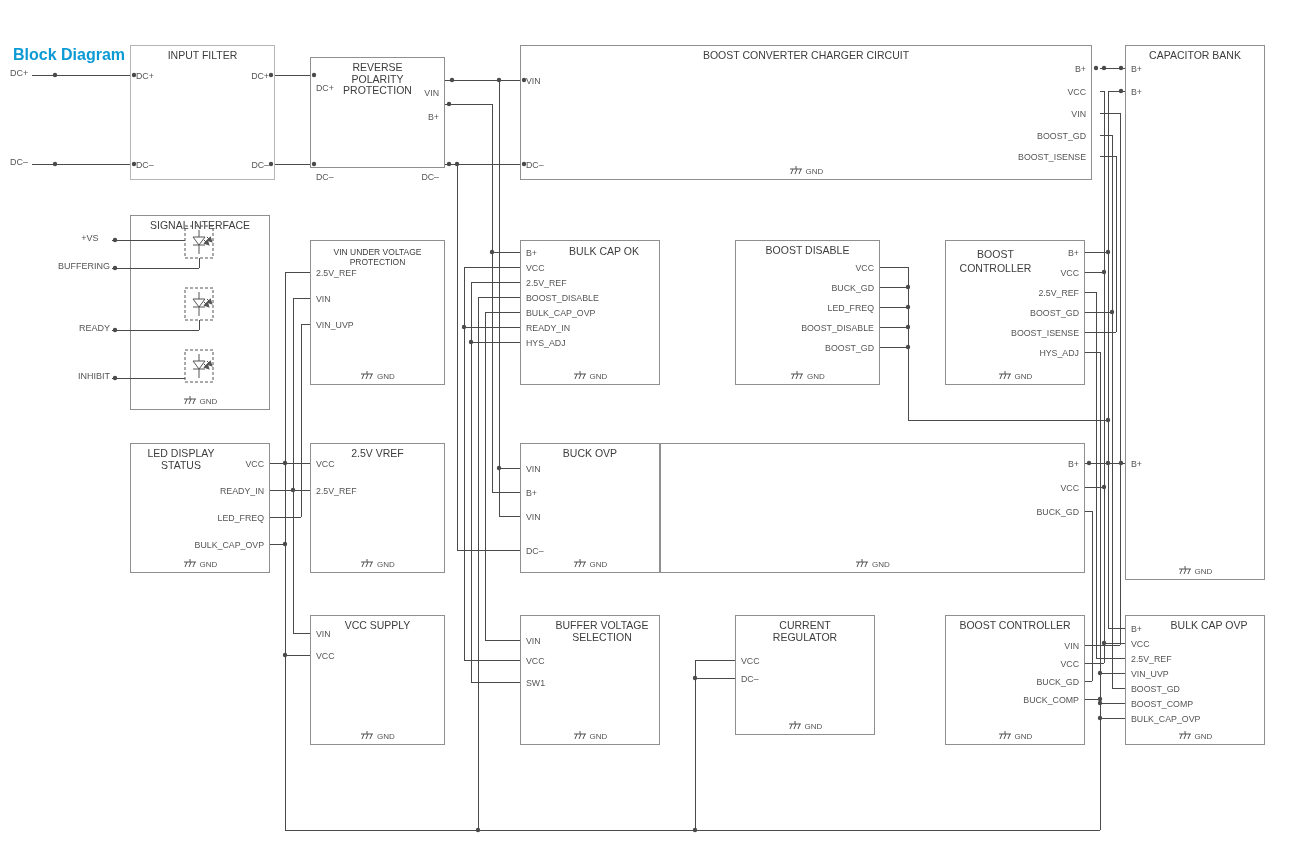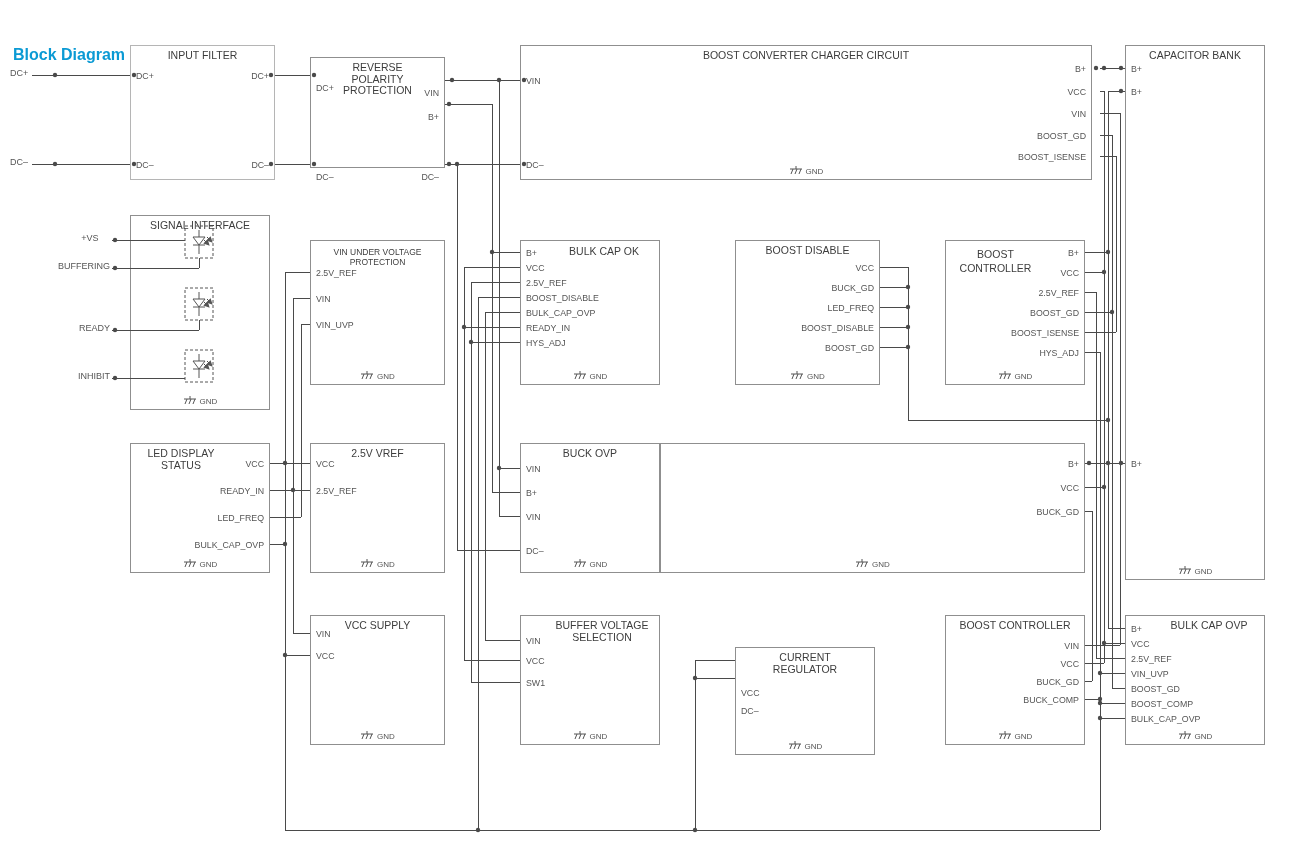--- a/index.html
+++ b/index.html
@@ -27,21 +27,21 @@
   .b-uvp  { left:310px;  top:240px; width:135px; height:145px; }
   .b-bco  { left:520px;  top:240px; width:140px; height:145px; }
   .b-bd   { left:735px;  top:240px; width:145px; height:145px; }
   .b-bctl { left:945px;  top:240px; width:140px; height:145px; }
   .b-led  { left:130px;  top:443px; width:140px; height:130px; }
   .b-vref { left:310px;  top:443px; width:135px; height:130px; }
   .b-bovp { left:520px;  top:443px; width:140px; height:130px; }
   .b-bdis { left:660px;  top:443px; width:425px; height:130px; }
   .b-vcc  { left:310px;  top:615px; width:135px; height:130px; }
   .b-buf  { left:520px;  top:615px; width:140px; height:130px; }
-  .b-creg { left:735px;  top:615px; width:140px; height:108px;margin-top:32px; }
+  .b-creg { left:735px;  top:615px; width:140px; height:120px; }
   .b-bkc  { left:945px;  top:615px; width:140px; height:130px; }
   .b-bcovp{ left:1125px; top:615px; width:140px; height:130px; }
   
   .b-uvp .btitle  { font-size:8.5px; line-height:10px; top:6px; }
   .b-bco .btitle  { left:30px; top:5px; }
   .b-bcovp .btitle{ left:30px; }
   .b-bctl .btitle { left:6px; right:45px; top:6px; line-height:14px; }
   .b-led .btitle  { left:4px; right:42px; }
   .b-buf .btitle  { left:26px; }
   svg line, svg path.wire { stroke:#4a4a4a; stroke-width:1; fill:none; }

